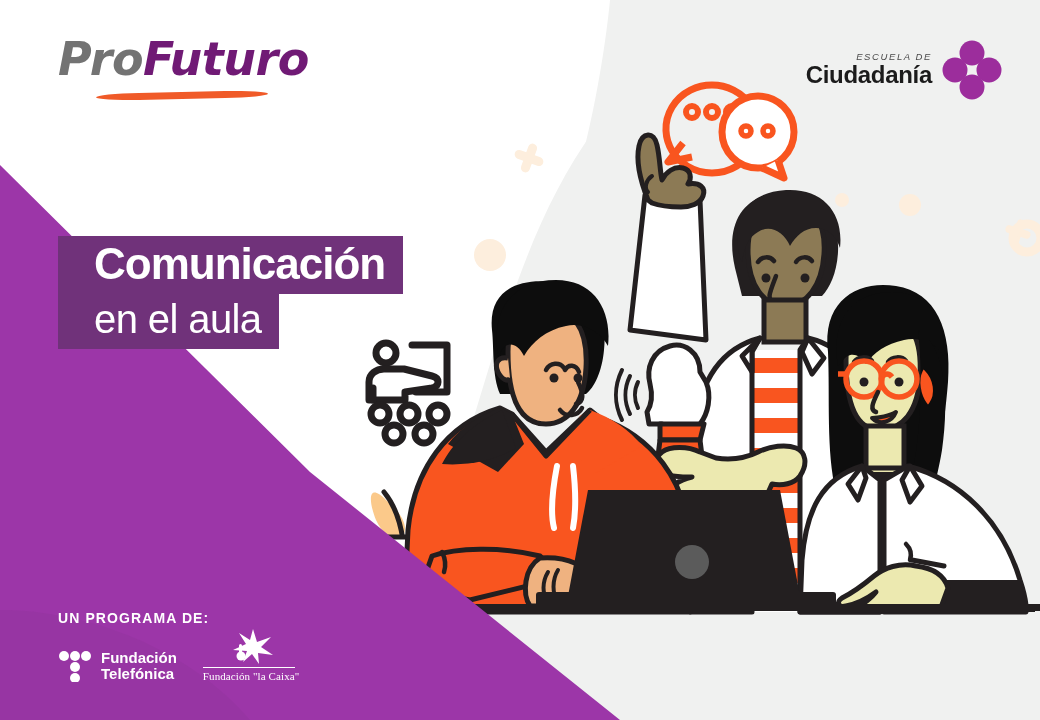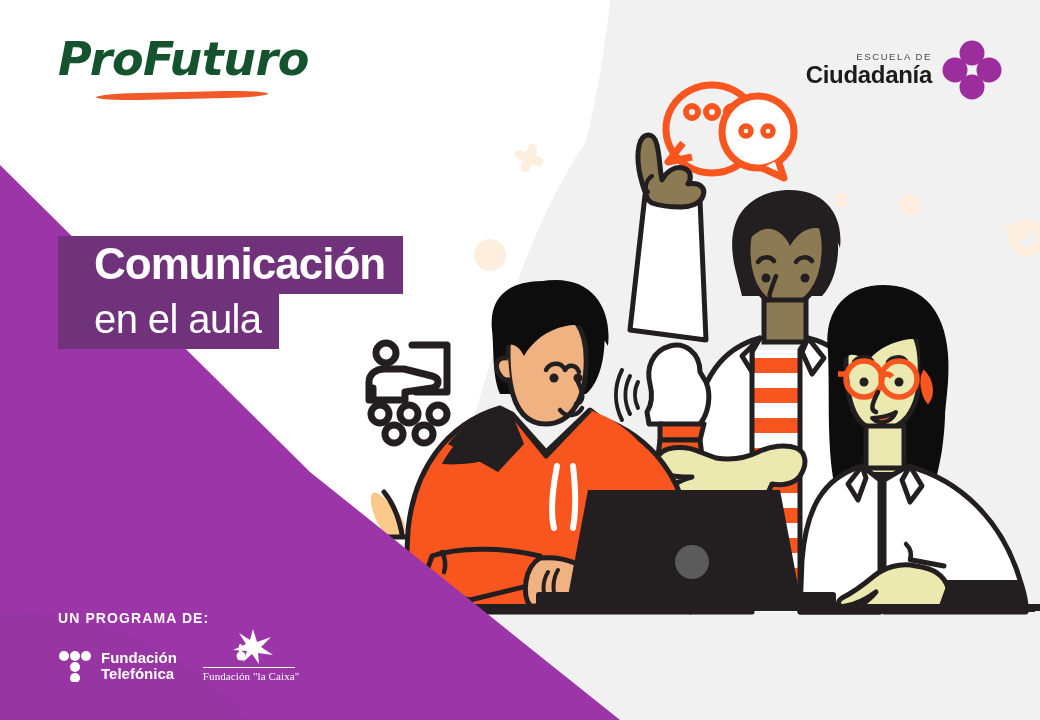--- a/index.html
+++ b/index.html
@@ -22,34 +22,35 @@
   
   #profuturo-logo{
     position:absolute;left:58px;top:36px;width:230px;height:70px;
   }
   #profuturo-wordmark{
     font-family:"DejaVu Sans", sans-serif;
     font-size:46px;font-weight:700;font-style:italic;
     color:#3f7fd0;letter-spacing:-0.5px;line-height:1;
     white-space:nowrap;
   }
-  #profuturo-wordmark .pf-pro{color:#14532d;}
-  #profuturo-wordmark .pf-fut{color:#14532d;text-align:right;}
+  #profuturo-wordmark .pf-pro{color:#737373;}
+  #profuturo-wordmark .pf-fut{color:#701a75;text-align:right;}
   #profuturo-underline{
     position:absolute;left:38px;top:56px;width:172px;height:7px;
     background:#f05a28;border-radius:50%/100%;
     transform:rotate(-1.2deg);
   }
 
   
   #escuela-logo{position:absolute;right:38px;top:38px;height:64px;display:flex;align-items:center;gap:10px;}
   #escuela-text{text-align:right;line-height:1.1;}
   #escuela-kicker{
     font-size:9.5px;letter-spacing:1.6px;color:#4a4a4a;font-weight:400;
     font-family:"Liberation Sans",sans-serif;
+    font-style:italic;
   }
   #escuela-name{
     font-size:24px;font-weight:700;color:#1b1b1b;letter-spacing:-0.3px;
     font-family:"Liberation Sans",sans-serif;
   }
   #escuela-mark{width:60px;height:60px;position:relative;}
 
   
   #title-block{position:absolute;left:58px;top:236px;z-index:40;}
   .title-line{

